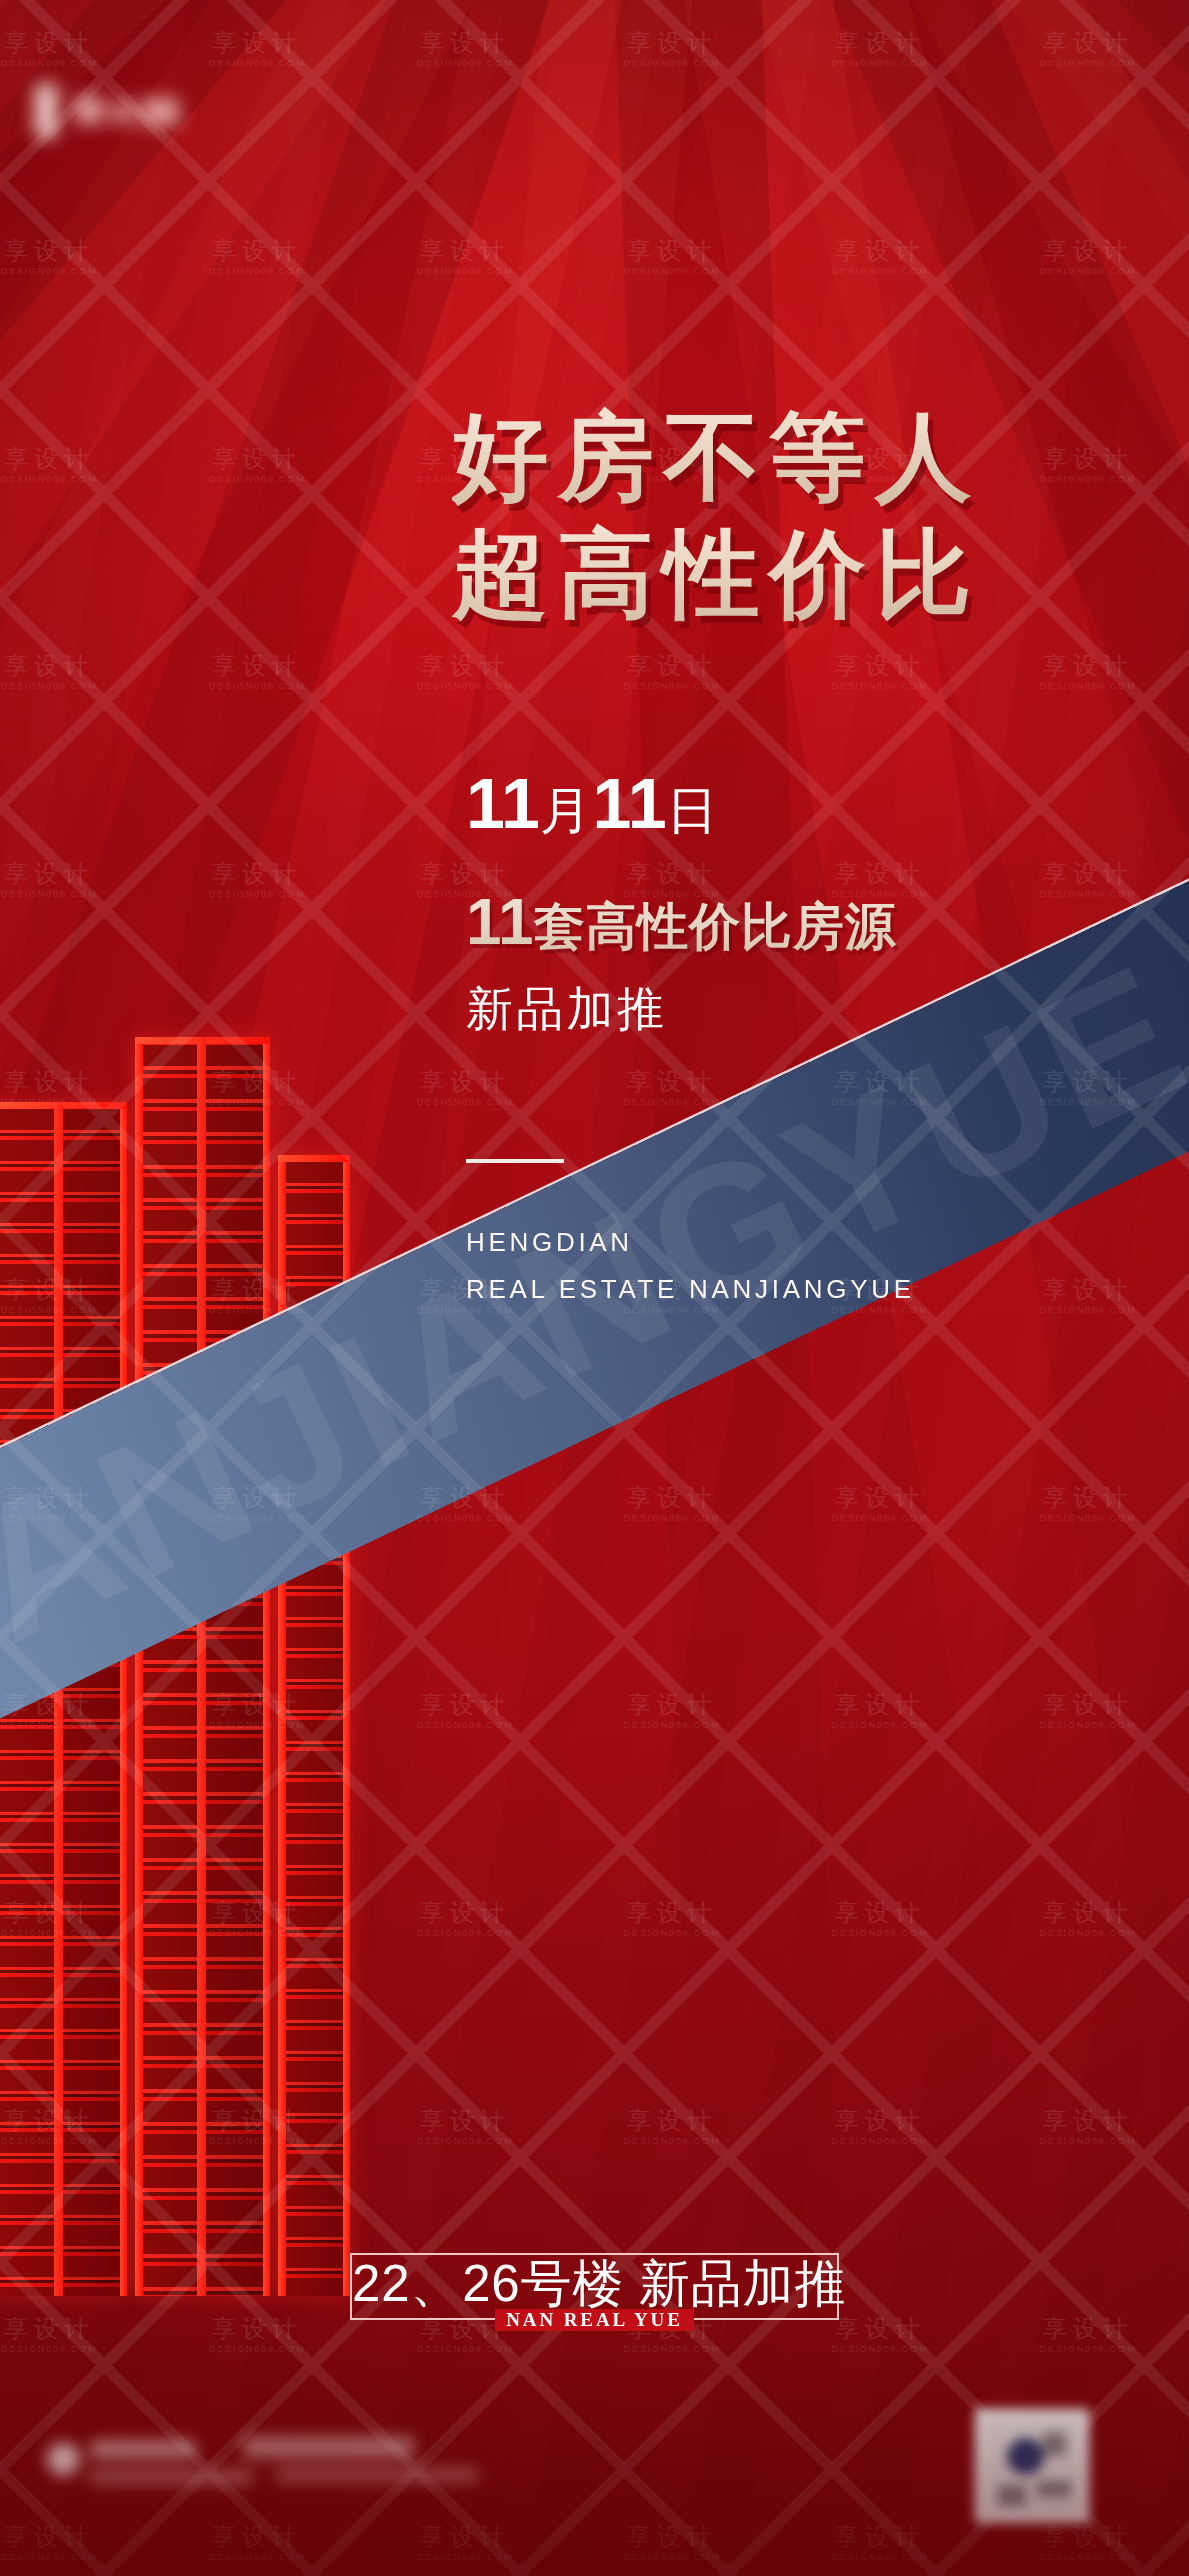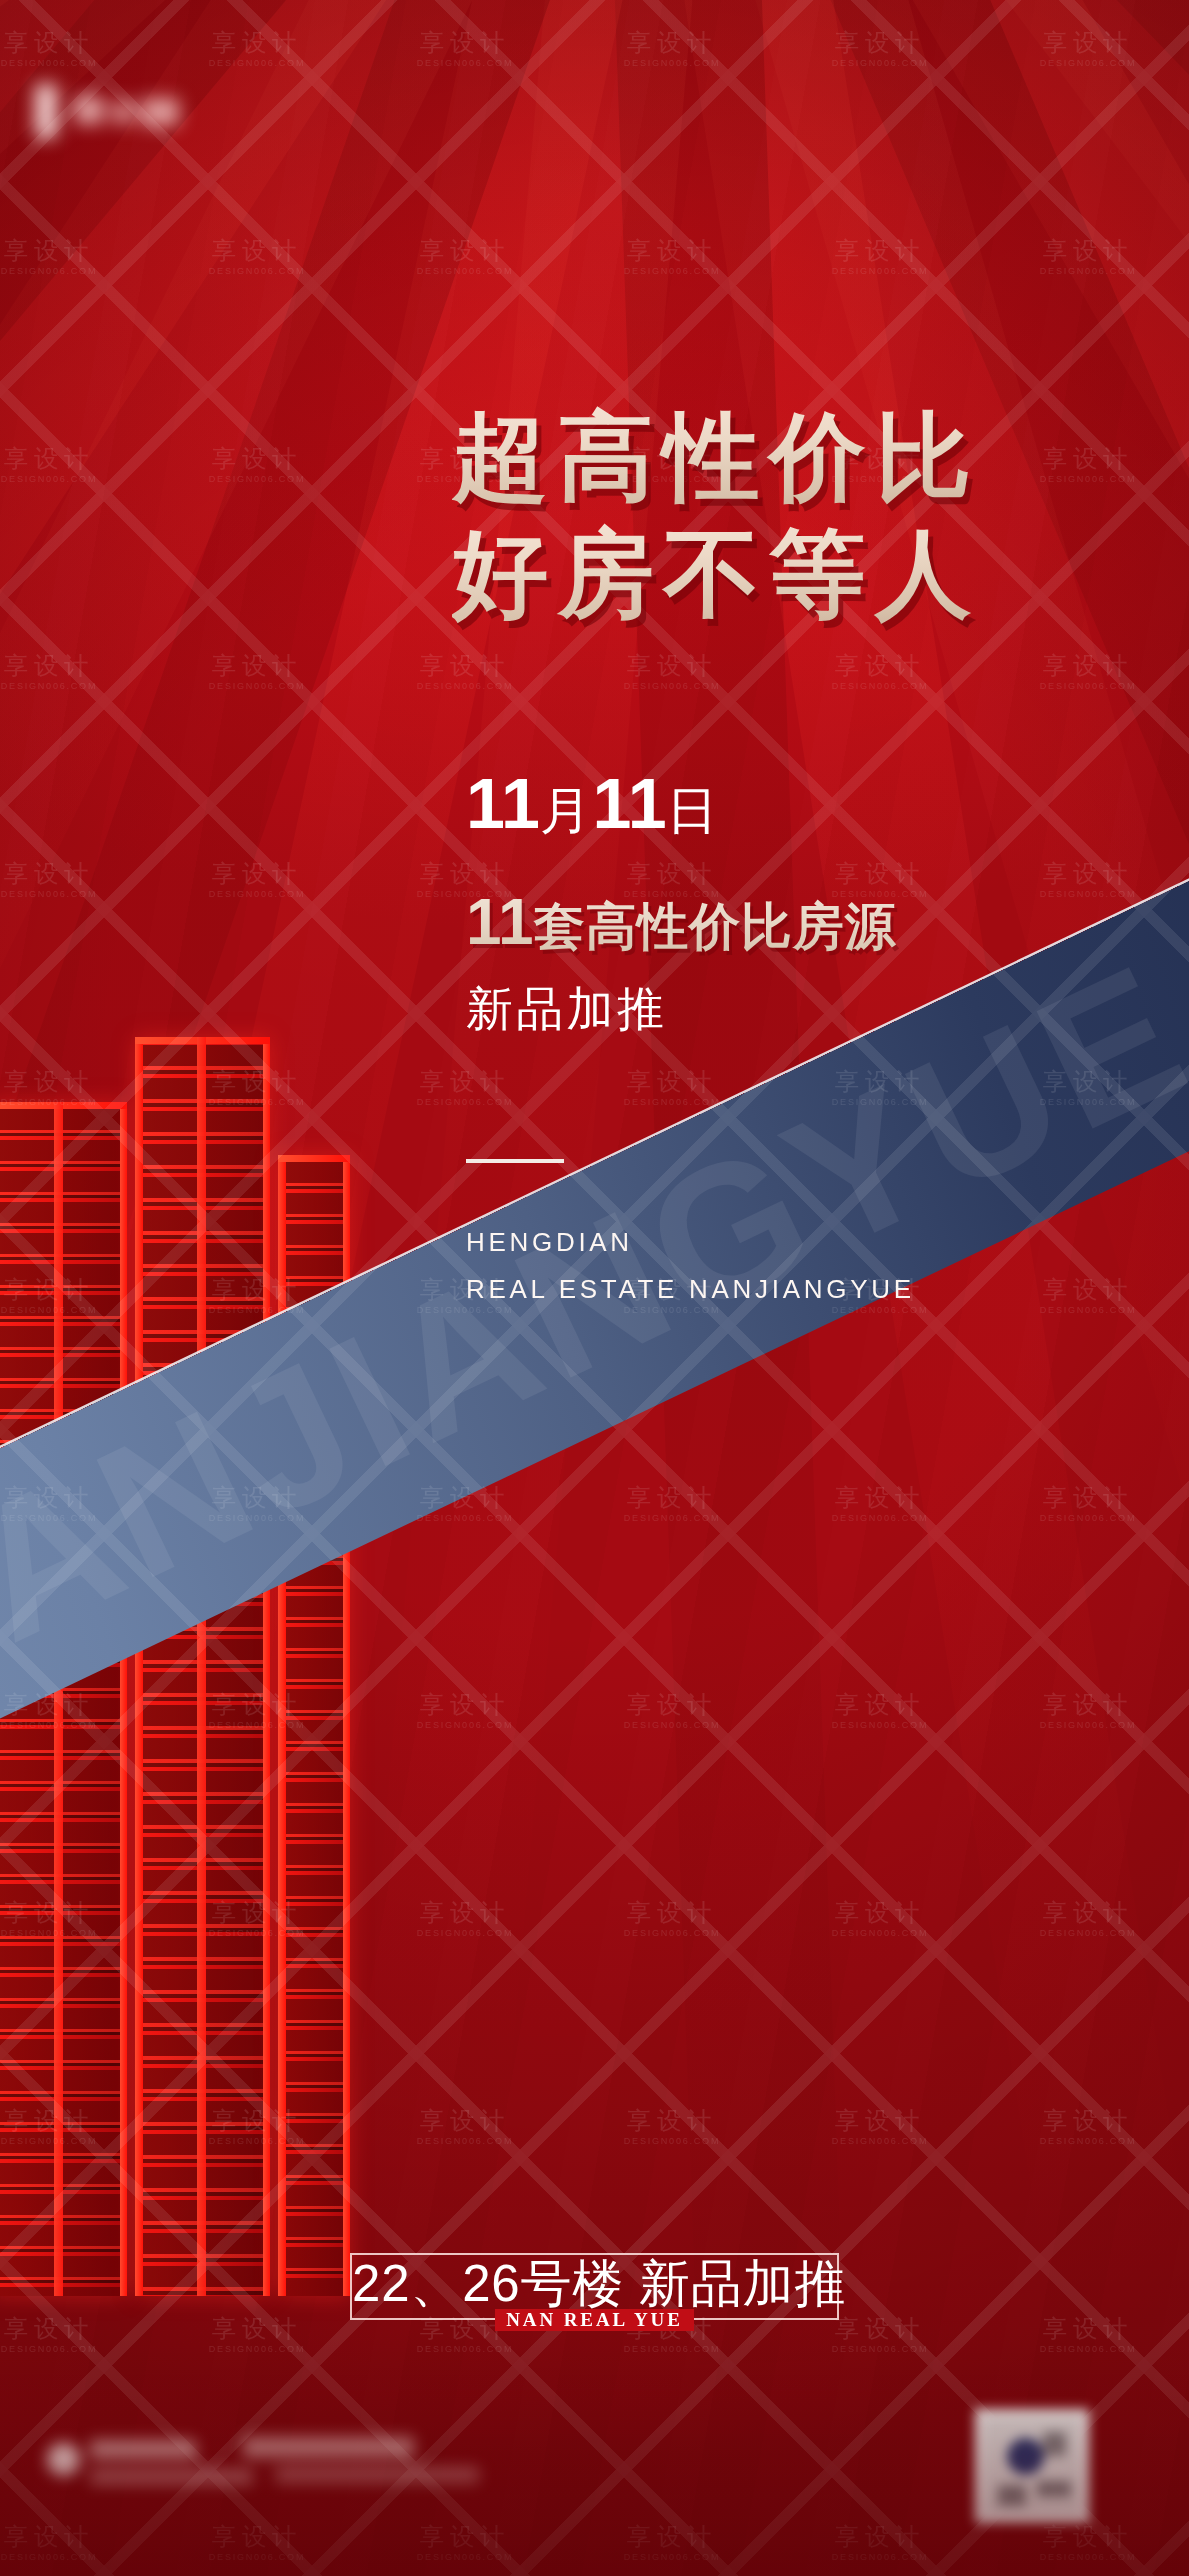--- a/index.html
+++ b/index.html
@@ -526,22 +526,22 @@
   <div class="logo">
     <div class="bar"></div>
       <div class="g1"></div>
       <div class="g2"></div>
       <div class="g3"></div>
   </div>
 
   <div class="content">
 
     <div class="headline">
+      <div class="hl-line">好房不等人</div>
       <div class="hl-line">超高性价比</div>
-      <div class="hl-line">好房不等人</div>
     </div>
 
     <div class="dateline">
       <span class="num">11</span><span class="cn">月</span><span class="num">11</span><span class="cn">日</span>
     </div>
 
     <div class="subline">
       <span class="num">11</span><span class="cn">套高性价比房源</span>
     </div>
 

